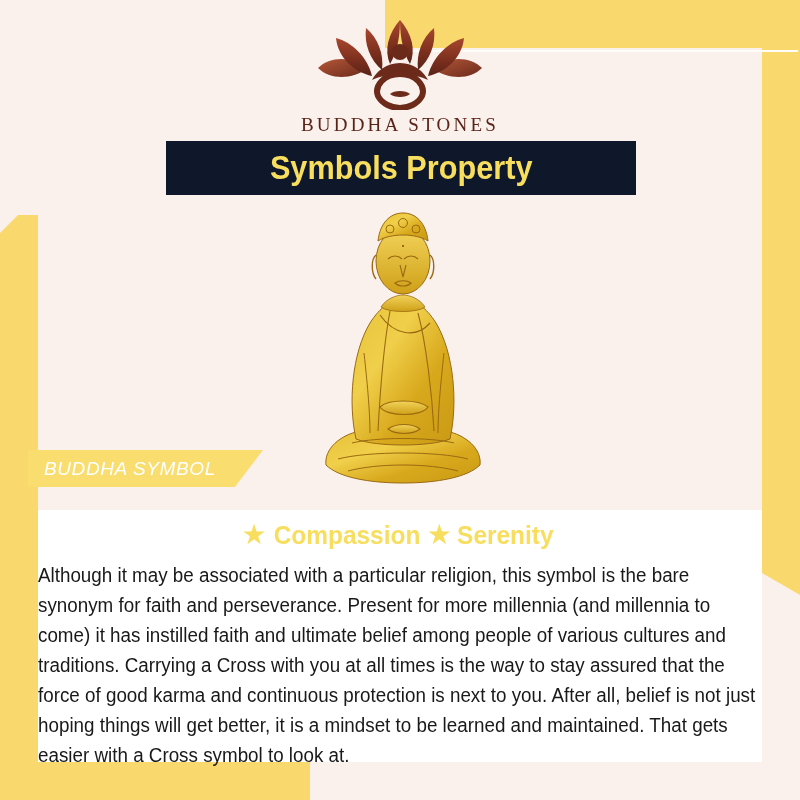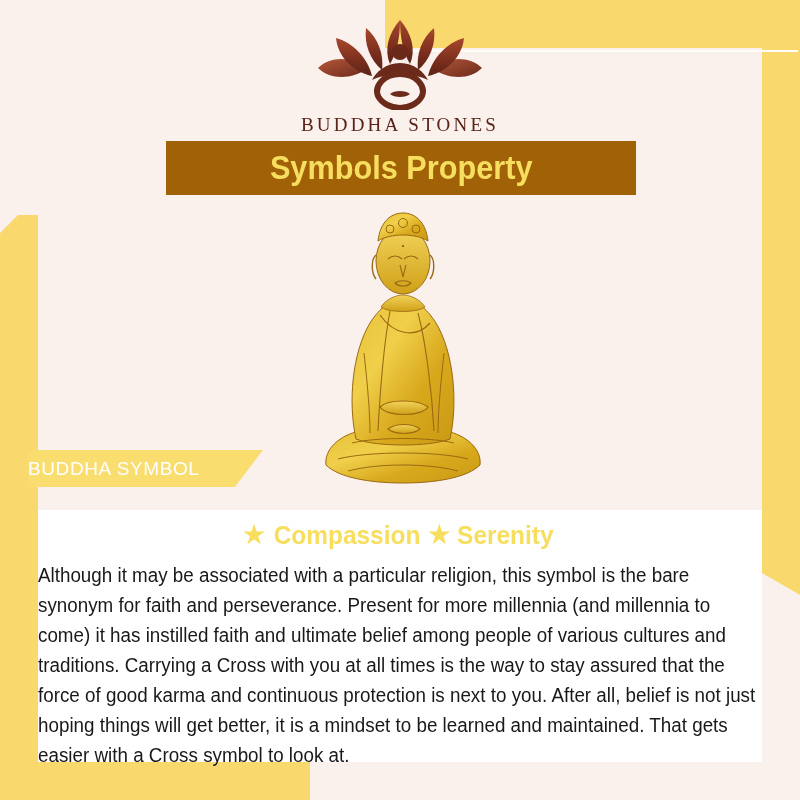--- a/index.html
+++ b/index.html
@@ -51,21 +51,21 @@
     font-size:19px;
     letter-spacing:3.2px;
     color:#5a2318;
     font-weight:400;
   }
 
   
   #title-panel {
     position:absolute; left:166px; top:141px;
     width:470px; height:54px;
-    background:#a16207;
+    background:#0f172a;
     display:flex; align-items:center; justify-content:center;
   }
   #title-text {
     font-family:"Liberation Sans Narrow","Liberation Sans", sans-serif;
     font-weight:bold;
     font-size:33px;
     letter-spacing:0px;
     color:#f7de5e;
     transform:scaleX(0.93);
     white-space:nowrap;
@@ -80,24 +80,26 @@
 
   
   #symbol-ribbon {
     position:absolute; left:28px; top:450px;
     width:235px; height:37px;
     background:#f9dd6e;
     clip-path: polygon(0 0, 100% 0, 88% 100%, 0 100%);
     display:flex; align-items:center;
   }
   #symbol-ribbon-label {
+    margin-left:16px;
     font-size:19px;
     color:#ffffff;
     letter-spacing:0.6px;
     white-space:nowrap;
+    font-style:italic;
   }
 
   
   #content-section {
     position:absolute; left:38px; top:510px;
     width:724px; height:252px;
     background:#ffffff;
   }
   #subtitle-row {
     display:flex; align-items:center; justify-content:center;

